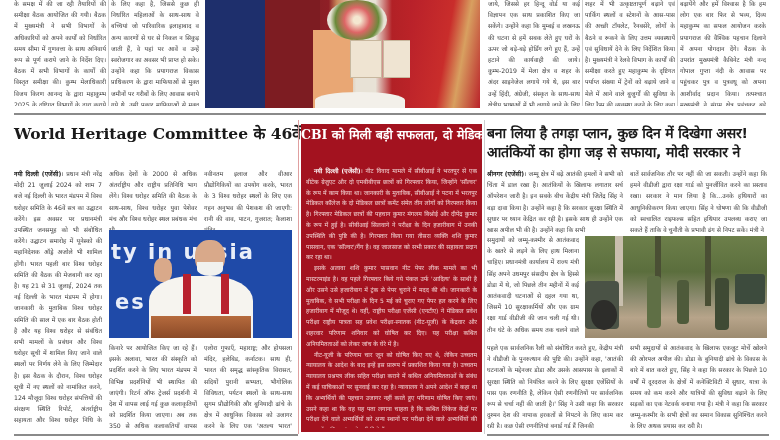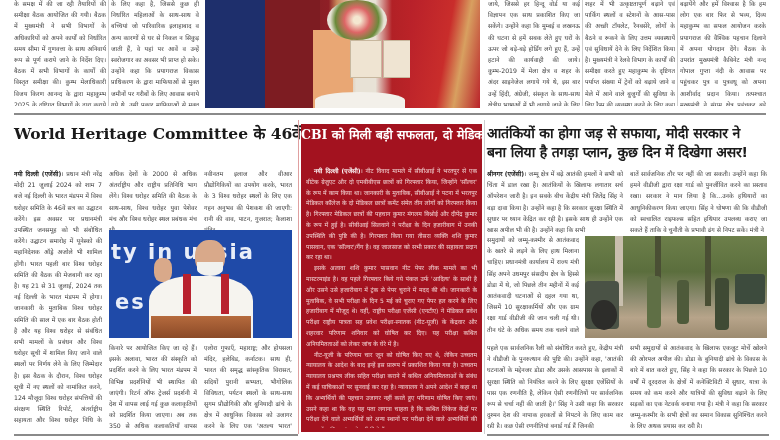--- a/index.html
+++ b/index.html
@@ -77,22 +77,22 @@
   </div>
   <div class="abs col-text" style="left:5px;top:42px;width:171px;height:262px;line-height:10.8px;font-size:6px;">
     <p style="margin:0;text-indent:8px;"><span class="dateline">नयी दिल्ली (एजेंसी)</span><span>। नीट विवाद मामले में सीबीआई ने भरतपुर से एक बीटेक ग्रेजुएट और दो एमबीबीएस छात्रों को गिरफ्तार किया, जिन्होंने 'सॉल्वर' के रूप में काम किया था। जानकारी के मुताबिक, सीबीआई ने पटना में भरतपुर मेडिकल कॉलेज के दो मेडिकल छात्रों कमेंट संमेत तीन लोगों को गिरफ्तार किया है। गिरफ्तार मेडिकल छात्रों की पहचान कुमार मंगलम बिश्नोई और दीपेंद्र कुमार के रूप में हुई है। सीबीआई सिलवाने ने परीक्षा के दिन हजारीबाग में उनकी उपस्थिति की पुष्टि की है। गिरफ्तार किया गया तीसरा व्यक्ति शशि कुमार पासवान, एक 'सॉल्वर'/गैंग है। वह जालसाज को सभी प्रकार की सहायता प्रदान कर रहा था।</span></p>
     <p style="margin:0;text-indent:8px;">इसके अलावा शशि कुमार पासवान नीट पेपर लीक मामले का भी मास्टरमाइंड है। वह पहले गिरफ्तार किये गये पंकज उर्फ 'आदित्य' के साथी है और उसने उसे हजारीबाग में ट्रंक से पेपर चुराने में मदद की थी। जानकारी के मुताबिक, वे सभी परीक्षा के दिन 5 मई को चुराए गए पेपर हल करने के लिए हजारीबाग में मौजूद थे। वहीं, राष्ट्रीय परीक्षा एजेंसी (एनटीए) ने मेडिकल प्रवेश परीक्षा राष्ट्रीय पात्रता सह प्रवेश परीक्षा-स्नातक (नीट-यूजी) के केंद्रवार और शहरवार परिणाम शनिवार को घोषित कर दिए। यह परीक्षा कथित अनियमितताओं को लेकर जांच के घेरे में है।</p>
     <p style="margin:0;text-indent:8px;">नीट-यूजी के परिणाम चार जून को घोषित किए गए थे, लेकिन उच्चतम न्यायालय के आदेश के बाद इन्हें इस प्रारूप में प्रकाशित किया गया है। उच्चतम न्यायालय प्रश्नपत्र लीक सहित परीक्षा कराने में कथित अनियमितताओं के संबंध में कई याचिकाओं पर सुनवाई कर रहा है। न्यायालय ने अपने आदेश में कहा था कि अभ्यर्थियों की पहचान उजागर नहीं करते हुए परिणाम घोषित किए जाएं। उसने कहा था कि वह यह पता लगाना चाहता है कि कथित लिंकेज केंद्रों पर परीक्षा देने वाले अभ्यर्थियों को अन्य स्थानों पर परीक्षा देने वाले अभ्यर्थियों की तुलना में अधिक अंक तो नहीं मिले हैं।</p>
   </div>
 </div>
 
 <div class="abs" style="left:487px;top:120px;width:280px;height:312px;">
   <div class="abs hl-sans" style="left:0;top:4px;width:284px;font-size:14px;line-height:19px;white-space:nowrap;letter-spacing:-0.2px;">
+    <div>बना लिया है तगड़ा प्लान, कुछ दिन में दिखेगा असर!</div>
     <div>आतंकियों का होगा जड़ से सफाया, मोदी सरकार ने</div>
-    <div>बना लिया है तगड़ा प्लान, कुछ दिन में दिखेगा असर!</div>
   </div>
 
   <div class="abs col-text" style="left:0;top:48px;width:136px;height:66px;">
     <span class="dateline">श्रीनगर (एजेंसी)</span><span>। जम्मू क्षेत्र में बढ़े आतंकी हमलों ने सभी को चिंता में डाल रखा है। आतंकियों के खिलाफ लगातार सर्च ऑपरेशन जारी है। इन सबके बीच केंद्रीय मंत्री जितेंद्र सिंह ने बड़ा दावा किया है। उन्होंने कहा है कि सरकार सुरक्षा स्थिति में सुधार पर ध्यान केंद्रित कर रही है। इसके साथ ही उन्होंने एक खास अपील भी की है। उन्होंने कहा कि सभी</span>
   </div>
   <div class="abs col-text" style="left:143px;top:48px;width:137px;height:66px;">बातें सार्वजनिक तौर पर नहीं की जा सकती। उन्होंने कहा कि हमने वीडीजी द्वारा रक्षा गार्ड को पुनर्जीवित करने का प्रस्ताव रखा। सरकार ने मान लिया है कि...उनके हथियारों का आधुनिकीकरण किया जाएगा। सिंह ने घोषणा की कि वीडीजी को स्वचालित राइफल्स सहित हथियार उपलब्ध कराए जा सकते हैं ताकि वे चुनौती के प्रभावी ढंग से निपट सकें। मंत्री ने</div>
 
   <div class="abs col-text" style="left:0;top:114px;width:92px;height:100px;">समुदायों को जम्मू-कश्मीर से आतंकवाद के खतरे से लड़ने के लिए हाथ मिलाना चाहिए। प्रधानमंत्री कार्यालय में राज्य मंत्री सिंह अपने उधमपुर संसदीय क्षेत्र के हिस्से डोडा में थे, जो पिछले तीन महीनों में कई आतंकवादी घटनाओं से दहल गया था, जिसमें 10 सुरक्षाकर्मियों और एक ग्राम रक्षा गार्ड वीडीजी की जान चली गई थी। तीन घंटे के अधिक समय तक चलने वाले सामान्य 'सार्वजनिक दरबार' के आयोजन से</div>
 
   <div class="abs photo" style="left:98px;top:116px;width:182px;height:102px;background:linear-gradient(180deg,#6d7f4a 0%,#5b6e3d 35%,#8b8a6e 60%,#b7a48a 80%,#9c8b70 100%);">

